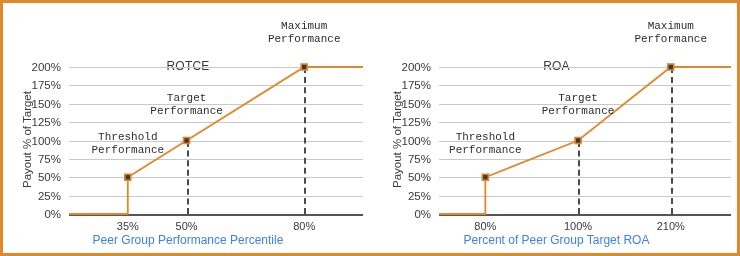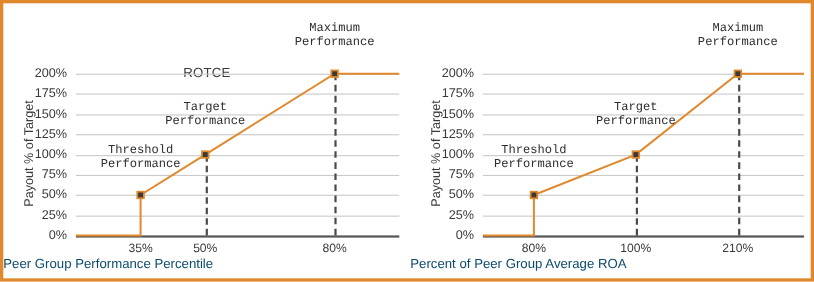--- a/index.html
+++ b/index.html
@@ -26,21 +26,21 @@
   }
   .ylabel{
     position:absolute;
     font-size:11.5px;color:#3a3a3a;
     transform:rotate(-90deg);
     transform-origin:left top;
     white-space:nowrap;
   }
   .xlabel{
     position:absolute;bottom:6px;left:0;width:100%;
-    text-align:left;font-size:12px;color:#0c4a6e;
+    text-align:center;font-size:12px;color:#3b82f6;
   }
   .plot{position:absolute;}
   .gridline{position:absolute;height:1px;background:#c9c9c9;left:0;}
   .axis-base{position:absolute;height:2px;background:#555555;left:0;}
   .ytick{
     position:absolute;right:0;
     font-size:11.5px;color:#3a3a3a;
     text-align:right;white-space:nowrap;
     transform:translateY(-50%);
   }
@@ -109,20 +109,21 @@
         </div>
         <div class="annot" style="left: 235.2px; top: -20.58px; transform: translate(-50%, -100%);">
           <div>Maximum</div>
           <div>Performance</div>
         </div>
       </div>
     <div class="xlabel">Peer Group Performance Percentile</div>
   </div>
 
   <div class="panel" id="panel-right">
+    <div class="chart-title">ROA</div>
     <div class="ylabel" id="ylabel-1" style="left: 18px; top: 185px;">Payout % of Target</div>
     <div class="plot" id="plot-1" style="left: 66px; top: 64px; width: 292px; height: 147px;">
         <div class="ytick" style="top: 147px; right: 300px;">0%</div>
         <div class="gridline" style="top: 128.625px; width: 292px; background: rgb(201, 201, 201);"></div>
         <div class="ytick" style="top: 128.625px; right: 300px;">25%</div>
         <div class="gridline" style="top: 110.25px; width: 292px; background: rgb(201, 201, 201);"></div>
         <div class="ytick" style="top: 110.25px; right: 300px;">50%</div>
         <div class="gridline" style="top: 91.875px; width: 292px; background: rgb(201, 201, 201);"></div>
         <div class="ytick" style="top: 91.875px; right: 300px;">75%</div>
         <div class="gridline" style="top: 73.5px; width: 292px; background: rgb(201, 201, 201);"></div>
@@ -153,16 +154,16 @@
         </div>
         <div class="annot" style="left: 139.048px; top: 51.45px; transform: translate(-50%, -100%);">
           <div>Target</div>
           <div>Performance</div>
         </div>
         <div class="annot" style="left: 231.746px; top: -20.58px; transform: translate(-50%, -100%);">
           <div>Maximum</div>
           <div>Performance</div>
         </div>
       </div>
-    <div class="xlabel">Percent of Peer Group Average ROA</div>
+    <div class="xlabel">Percent of Peer Group Target ROA</div>
   </div>
 
 </div>
 
 </body></html>

